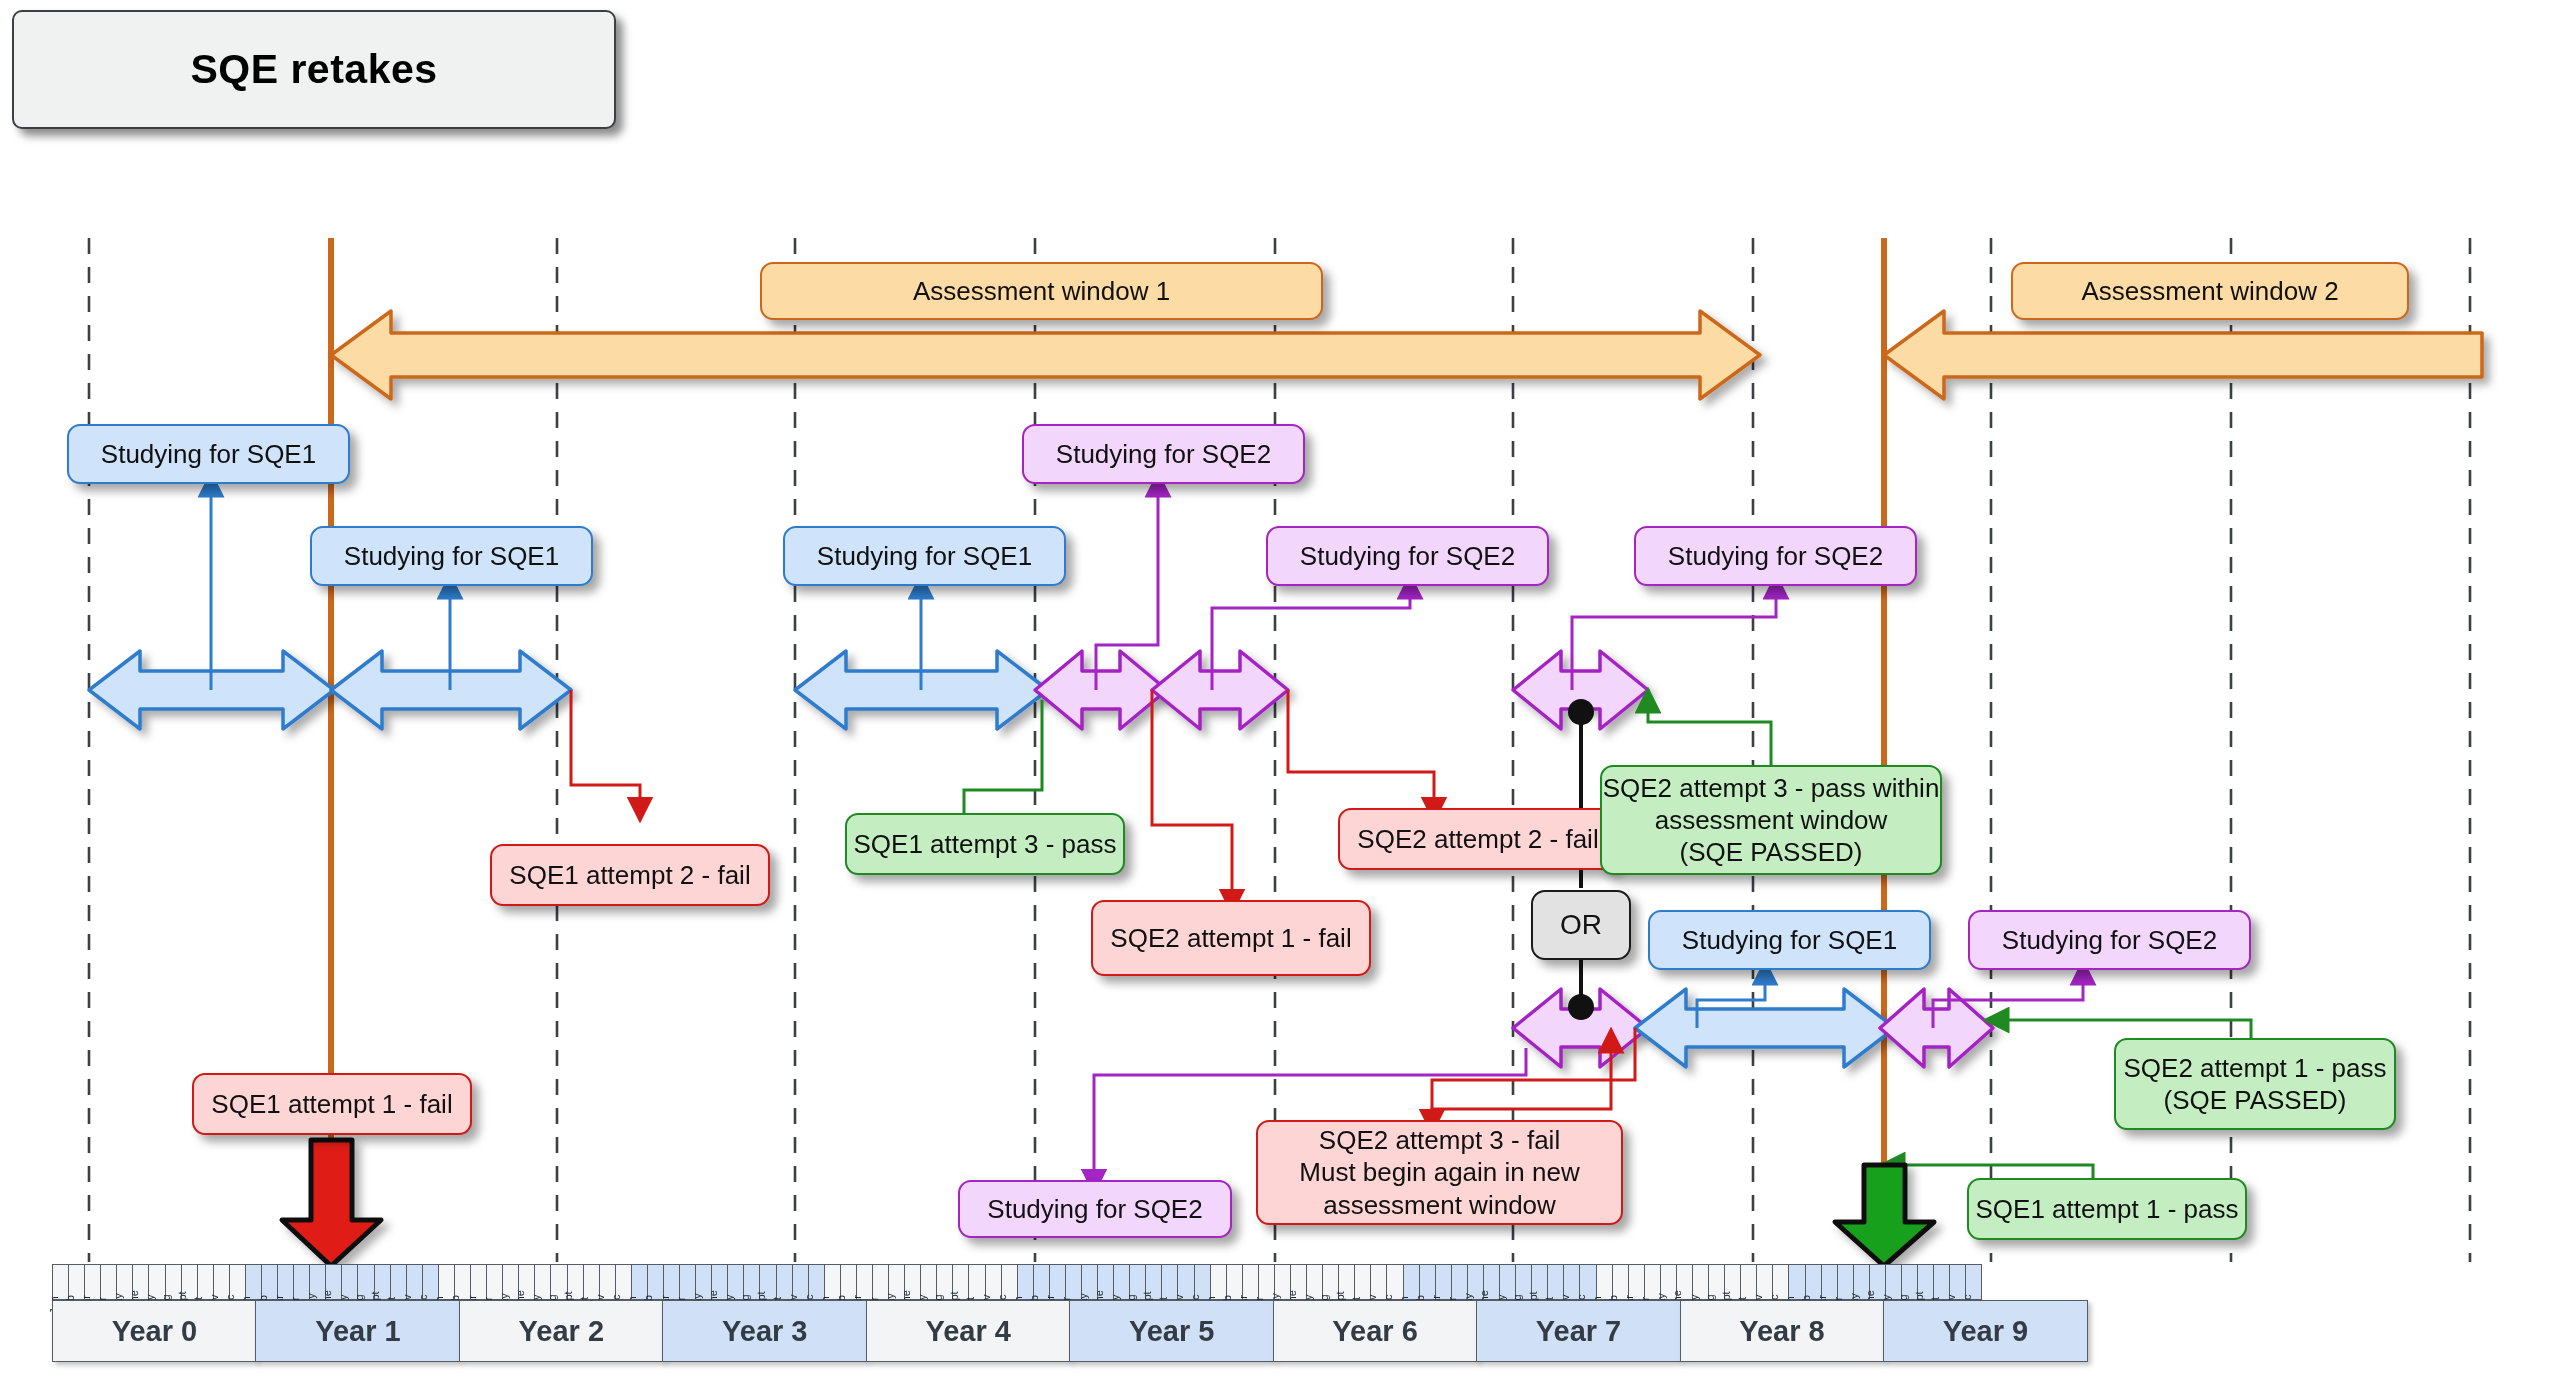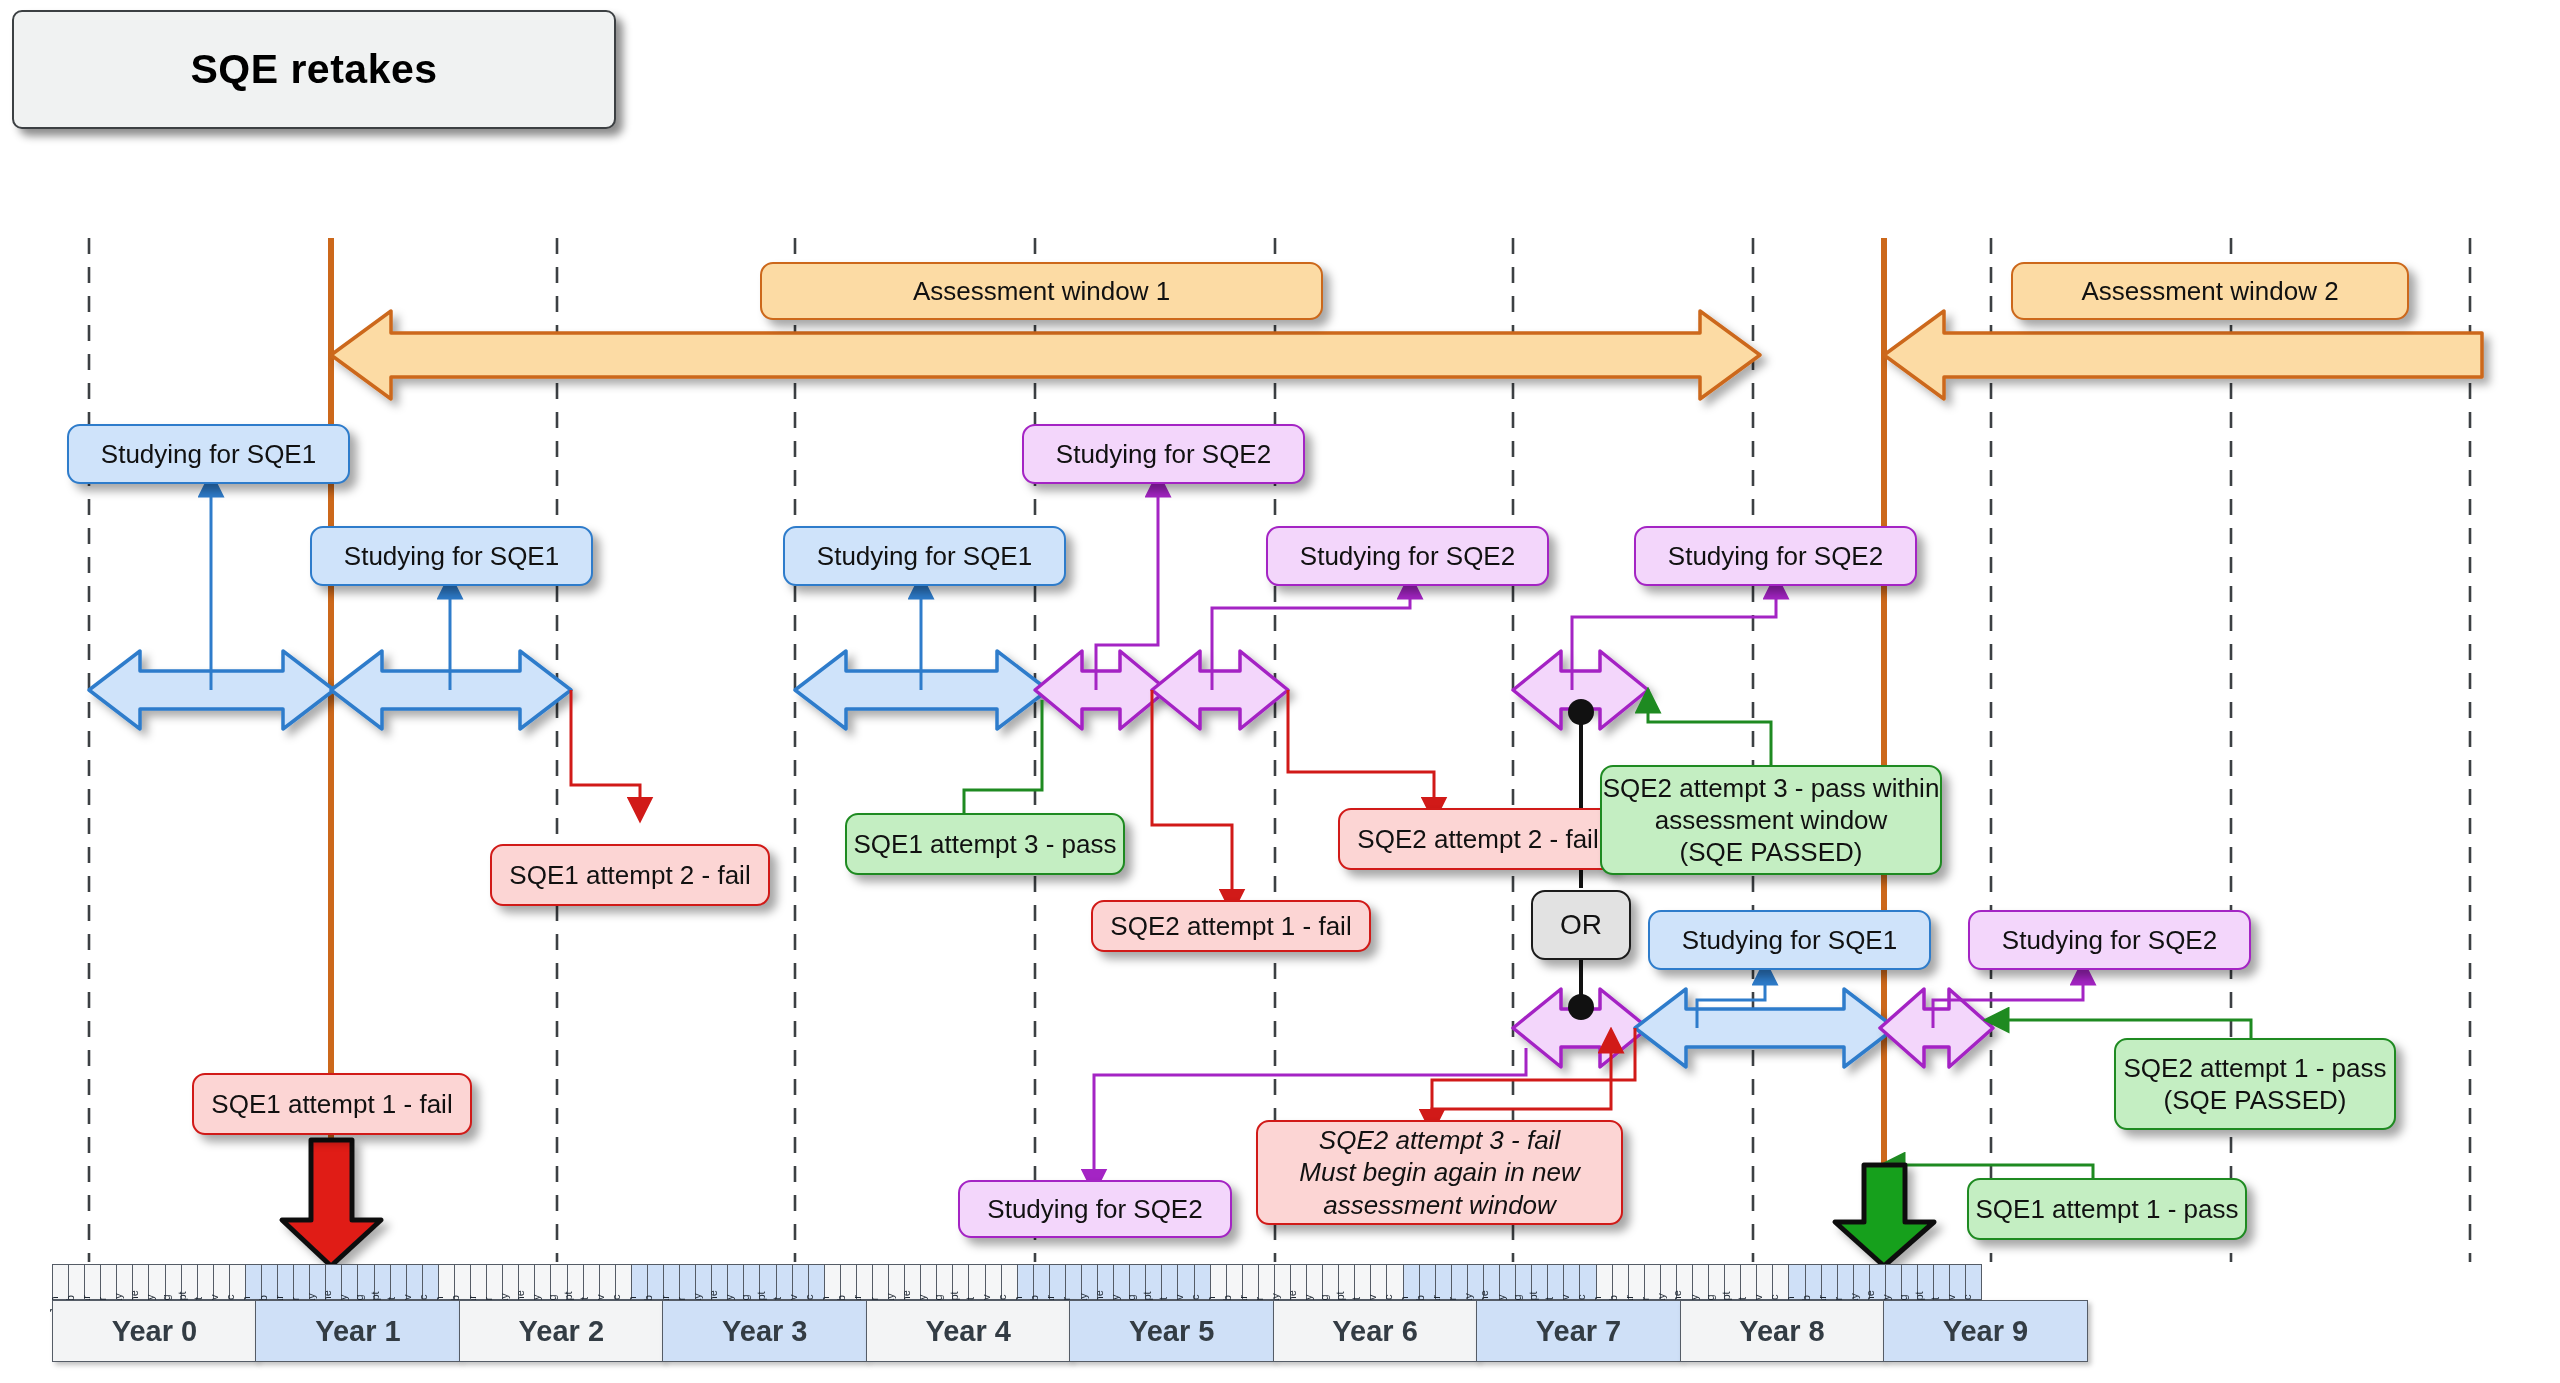--- a/index.html
+++ b/index.html
@@ -199,34 +199,34 @@
     </div>
 
   <div class="node n-red" style="left:490px;top:808px;width:280px;height:62px;margin-top:36px;">
     <span>SQE1 attempt 2 - fail</span>
     </div>
 
   <div class="node n-green" style="left:845px;top:813px;width:280px;height:62px;">
     <span>SQE1 attempt 3 - pass</span>
     </div>
 
-  <div class="node n-red" style="left:1091px;top:900px;width:280px;height:52px;">
+  <div class="node n-red" style="left:1091px;top:900px;width:280px;height:76px;">
     <span>SQE2 attempt 1 - fail</span>
     </div>
 
   <div class="node n-red" style="left:1294px;top:808px;width:280px;height:62px;margin-left:44px;">
     <span>SQE2 attempt 2 - fail</span>
     </div>
 
   <div class="node n-green" style="left:1600px;top:765px;width:342px;height:110px;white-space:pre-line;">
     <span>SQE2 attempt 3 - pass within
 assessment window
 (SQE PASSED)</span></div>
 
-  <div class="node n-red" style="left:1256px;top:1120px;width:367px;height:105px;white-space:pre-line;font-style:italic;">
+  <div class="node n-red" style="left:1256px;top:1120px;width:367px;height:105px;white-space:pre-line;">
     <span>SQE2 attempt 3 - fail
 Must begin again in new
 assessment window</span></div>
 
   <div class="node n-purple" style="left:958px;top:1180px;width:274px;height:58px;">
     <span>Studying for SQE2</span>
     </div>
 
   <div class="node n-grey" style="left:1531px;top:890px;width:100px;height:70px;font-size:28px;">
     <span>OR</span>

